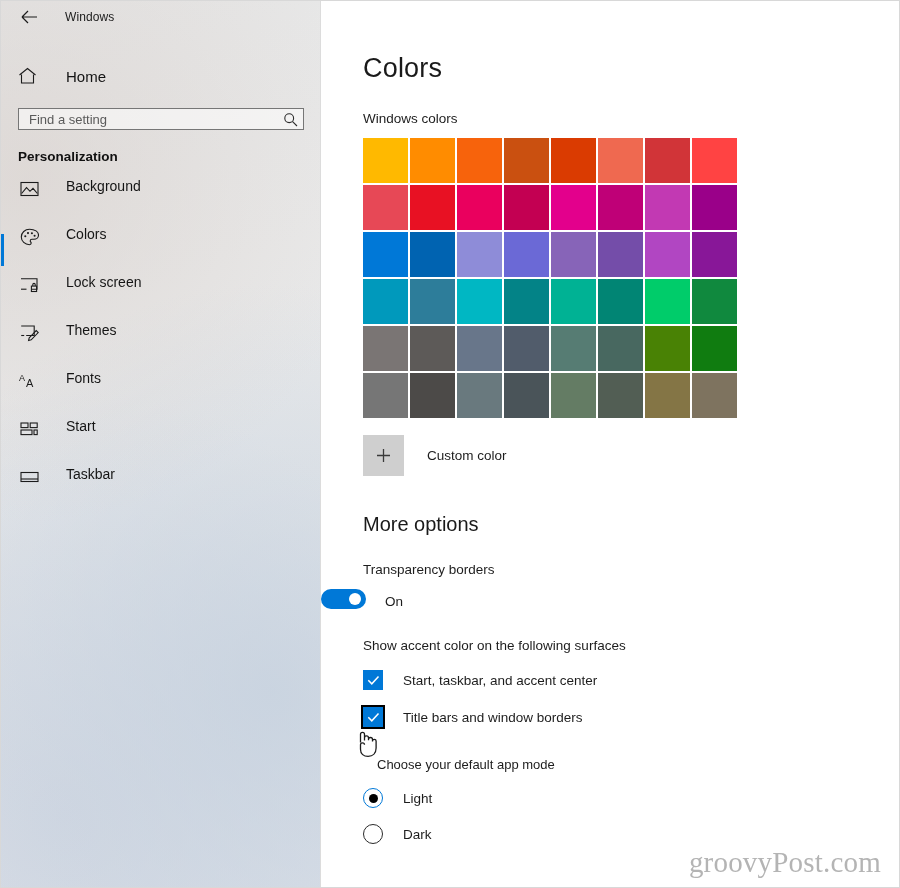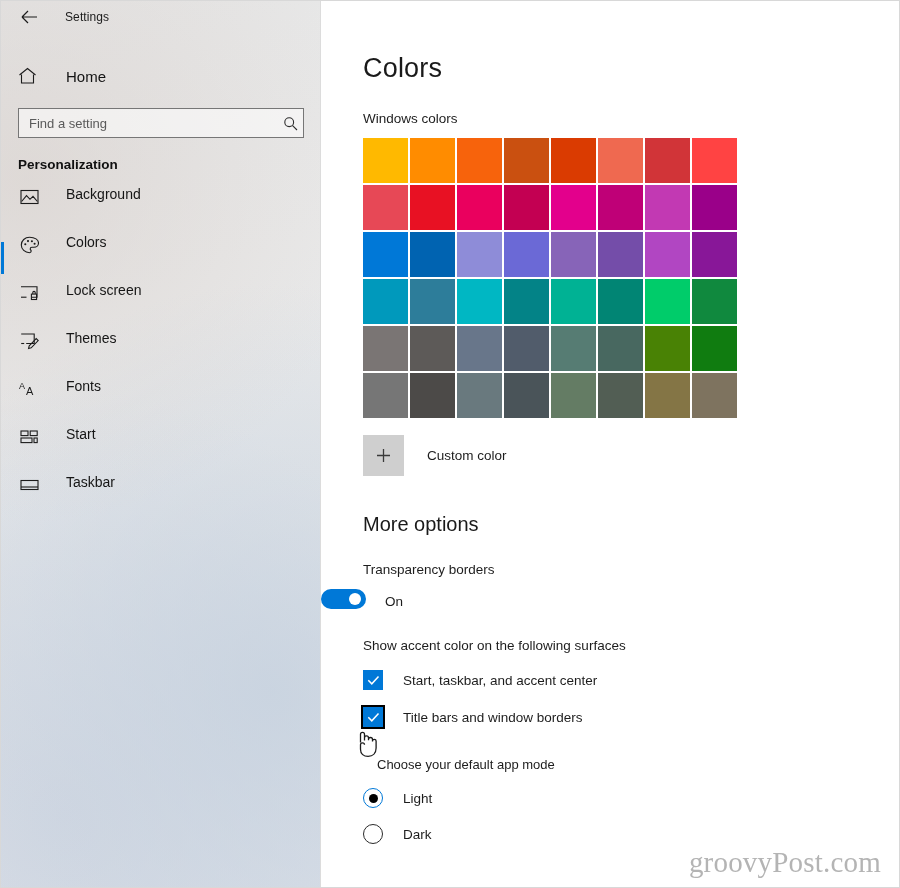--- a/index.html
+++ b/index.html
@@ -54,21 +54,21 @@
     padding-left: 17px;
   }
   .home-icon { width: 22px; display:flex; align-items:center; color:#1b1b1b; }
   .home-label {
     font-size: 15px; color: #131313;
     margin-left: 26px;
     text-align: right;
   }
   .search-wrap {
     margin: 12px 16px 0 17px;
-    height: 30px;
+    height: 22px;
     border: 1px solid #767676;
     background: rgba(255,255,255,0.55);
     display: flex;
     align-items: center;
     padding: 0 4px 0 10px;
   }
   .search-input {
     flex: 1;
     border: none; outline: none; background: transparent;
     font-family: "Liberation Sans", sans-serif;
@@ -261,21 +261,21 @@
 <div id="app">
 
   <div id="sidebar">
 
     <div class="titlebar">
       <div class="back-btn">
         <svg width="17" height="14" viewBox="0 0 17 14" fill="none">
           <path d="M16 7H1M1 7L7 1M1 7L7 13" stroke="#1b1b1b" stroke-width="1.2"></path>
         </svg>
       </div>
-      <div class="win-title">Settings</div>
+      <div class="win-title">Windows</div>
     </div>
 
     <div class="home-row">
       <div class="home-icon">
         <svg width="19" height="18" viewBox="0 0 19 18" fill="none">
           <path d="M1.5 8L9.5 1.5L17.5 8" stroke="#1b1b1b" stroke-width="1.1"></path>
           <path d="M3.5 7.6V16H15.5V7.6" stroke="#1b1b1b" stroke-width="1.1"></path>
         </svg>
       </div>
       <div class="home-label">Home</div>

